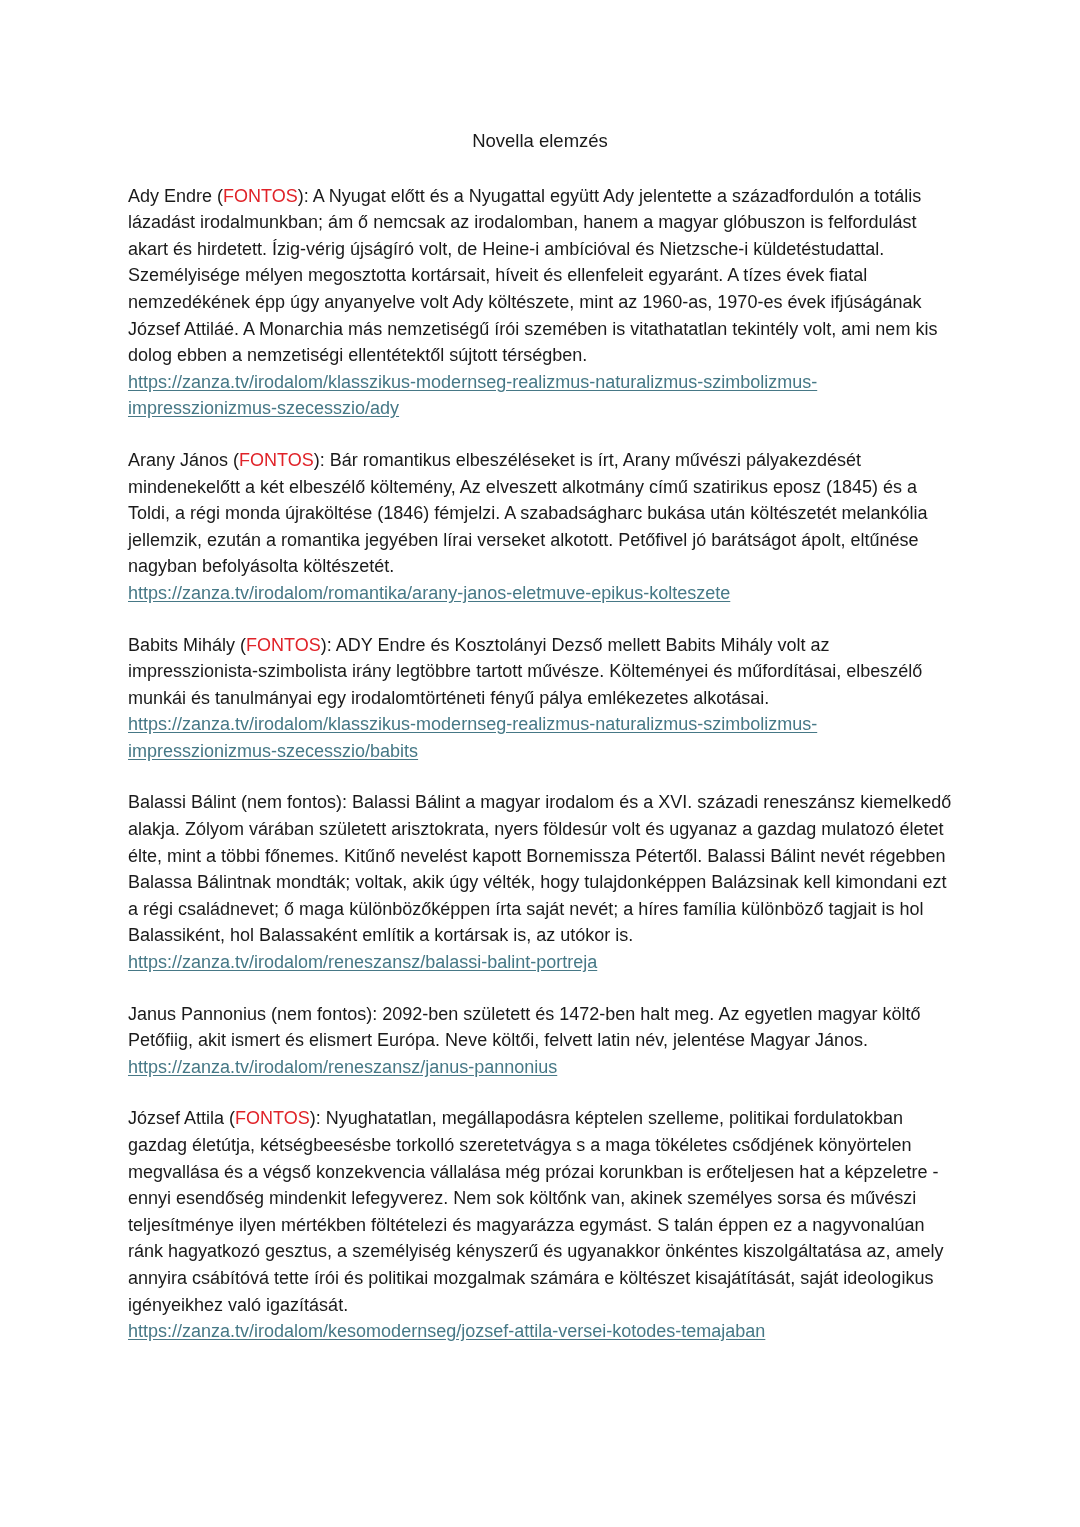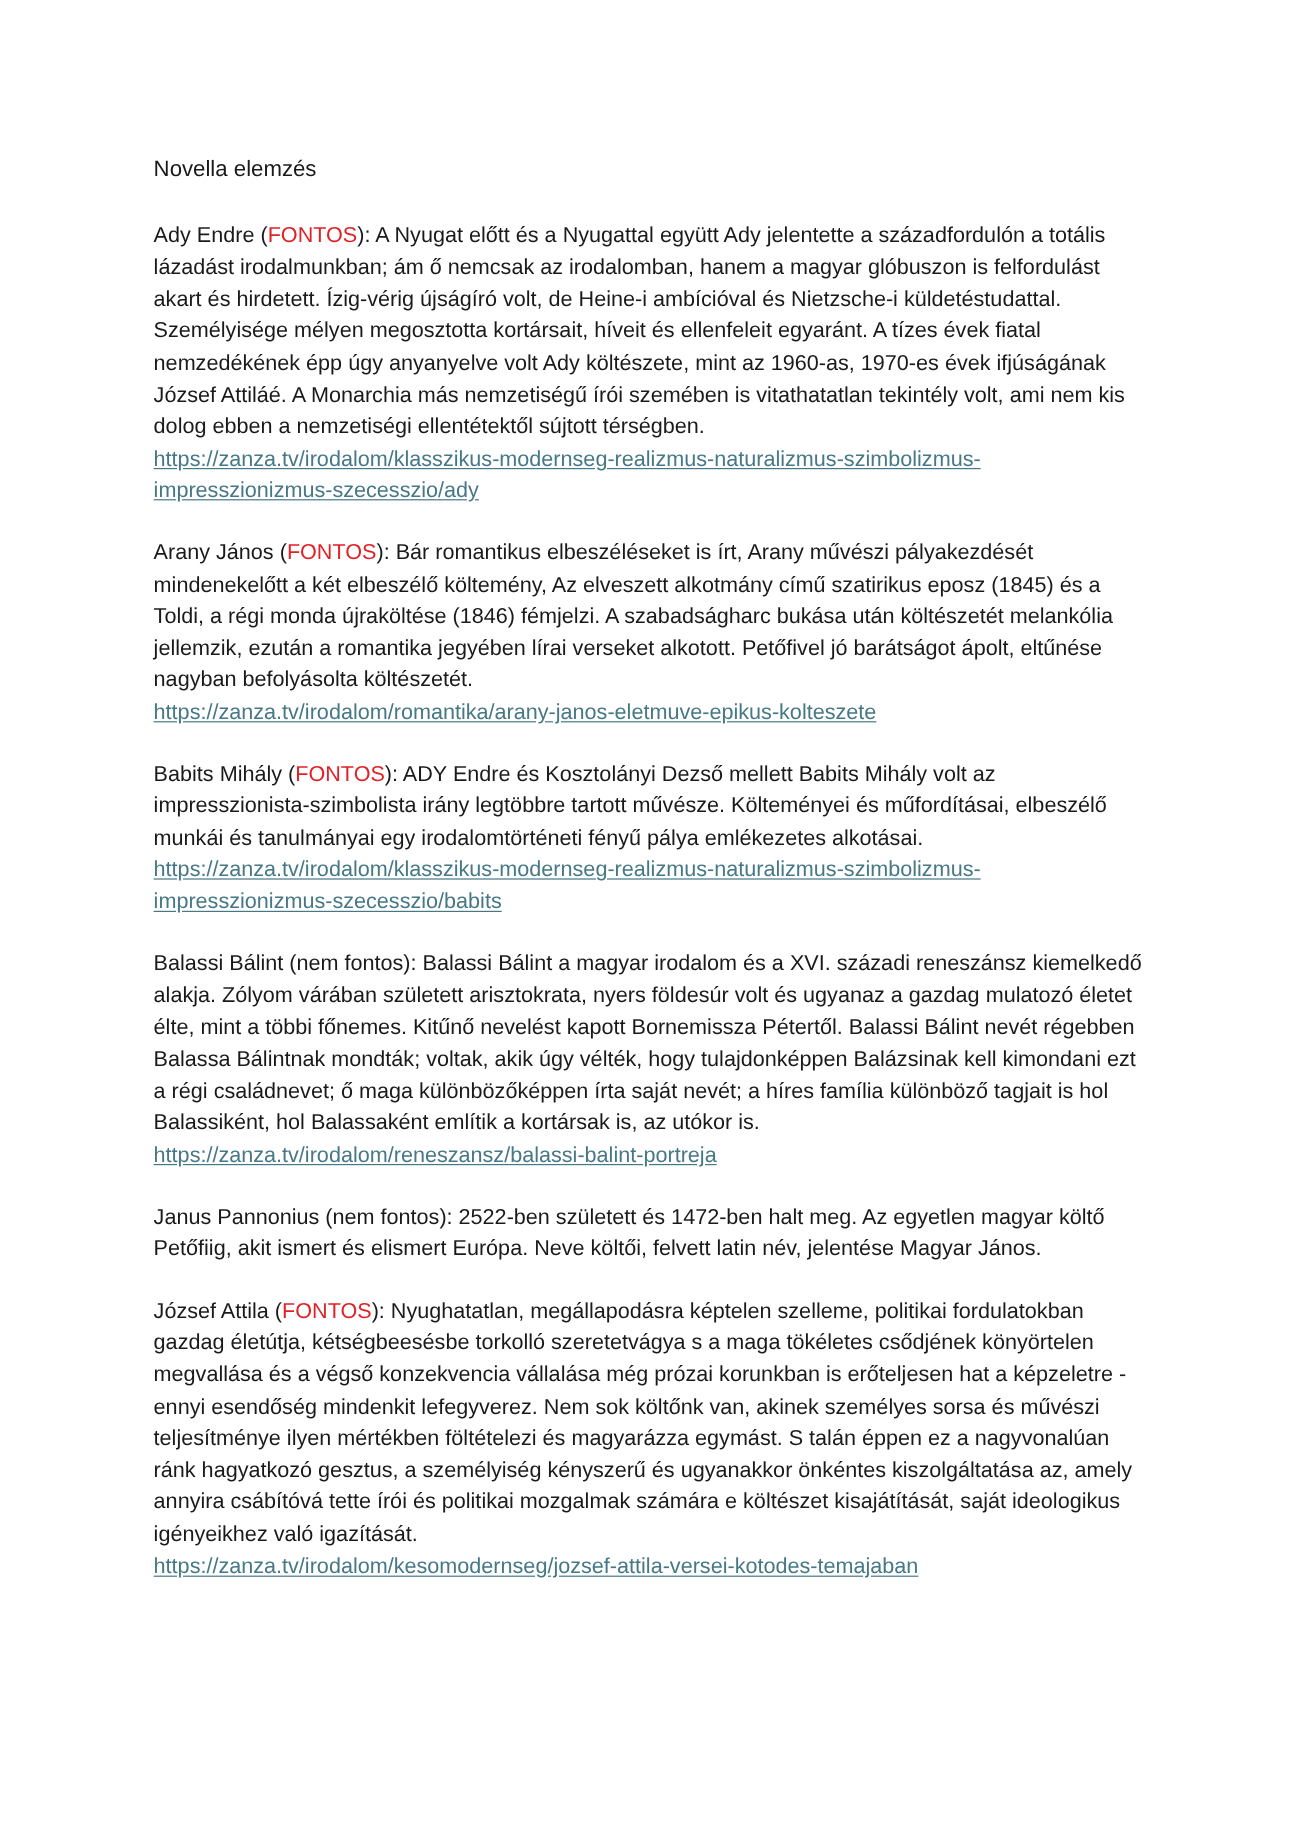--- a/index.html
+++ b/index.html
@@ -19,21 +19,21 @@
     overflow: hidden;
   }
   .content {
     width: 824px;
     font-size: 18px;
     line-height: 26.6px;
   }
   .title {
     font-size: 18.5px;
     font-weight: 400;
-    text-align: left;
+    text-align: center;
     margin: 0 0 28px 0;
   }
   .para {
     margin: 0 0 25px 0;
   }
   .important {
     color: var(--important, #e02228);
   }
   .italic {
   }
@@ -51,17 +51,17 @@
 <body>
 
 <div class="page">
   <div class="content">
     <p class="title">Novella elemzés</p>
     <div id="sections">
         <p class="para"><span class="plain">Ady Endre (</span><span class="important">FONTOS</span><span class="plain">): A </span><span class="italic">Nyugat</span><span class="plain"> előtt és a </span><span class="italic">Nyugat</span><span class="plain">tal együtt Ady jelentette a századfordulón a totális lázadást irodalmunkban; ám ő nemcsak az irodalomban, hanem a magyar glóbuszon is felfordulást akart és hirdetett. Ízig-vérig újságíró volt, de Heine-i ambícióval és Nietzsche-i küldetéstudattal. Személyisége mélyen megosztotta kortársait, híveit és ellenfeleit egyaránt. A tízes évek fiatal nemzedékének épp úgy anyanyelve volt Ady költészete, mint az 1960-as, 1970-es évek ifjúságának József Attiláé. A Monarchia más nemzetiségű írói szemében is vitathatatlan tekintély volt, ami nem kis dolog ebben a nemzetiségi ellentétektől sújtott térségben.</span><br><a href="#" class="link">https://zanza.tv/irodalom/klasszikus-modernseg-realizmus-naturalizmus-szimbolizmus-impresszionizmus-szecesszio/ady</a></p>
         <p class="para"><span class="plain">Arany János (</span><span class="important">FONTOS</span><span class="plain">): Bár romantikus elbeszéléseket is írt, Arany művészi pályakezdését mindenekelőtt a két elbeszélő költemény, </span><span class="italic">Az elveszett alkotmány</span><span class="plain"> című szatirikus eposz (1845) és a </span><span class="italic">Toldi</span><span class="plain">, a régi monda újraköltése (1846) fémjelzi. A szabadságharc bukása után költészetét melankólia jellemzik, ezután a romantika jegyében lírai verseket alkotott. Petőfivel jó barátságot ápolt, eltűnése nagyban befolyásolta költészetét.</span><br><a href="#" class="link">https://zanza.tv/irodalom/romantika/arany-janos-eletmuve-epikus-kolteszete</a></p>
         <p class="para"><span class="plain">Babits Mihály (</span><span class="important">FONTOS</span><span class="plain">): ADY Endre és Kosztolányi Dezső mellett Babits Mihály volt az impresszionista-szimbolista irány legtöbbre tartott művésze. Költeményei és műfordításai, elbeszélő munkái és tanulmányai egy irodalomtörténeti fényű pálya emlékezetes alkotásai.</span><br><a href="#" class="link">https://zanza.tv/irodalom/klasszikus-modernseg-realizmus-naturalizmus-szimbolizmus-impresszionizmus-szecesszio/babits</a></p>
         <p class="para"><span class="plain">Balassi Bálint (nem fontos): Balassi Bálint a magyar irodalom és a XVI. századi reneszánsz kiemelkedő alakja. Zólyom várában született arisztokrata, nyers földesúr volt és ugyanaz a gazdag mulatozó életet élte, mint a többi főnemes. Kitűnő nevelést kapott Bornemissza Pétertől. Balassi Bálint nevét régebben Balassa Bálintnak mondták; voltak, akik úgy vélték, hogy tulajdonképpen Balázsinak kell kimondani ezt a régi családnevet; ő maga különbözőképpen írta saját nevét; a híres família különböző tagjait is hol Balassiként, hol Balassaként említik a kortársak is, az utókor is.</span><br><a href="#" class="link">https://zanza.tv/irodalom/reneszansz/balassi-balint-portreja</a></p>
-        <p class="para"><span class="plain">Janus Pannonius (nem fontos): 2522-ben született és 1472-ben halt meg. Az egyetlen magyar költő Petőfiig, akit ismert és elismert Európa. Neve költői, felvett latin név, jelentése Magyar János.</span><br></p>
+        <p class="para"><span class="plain">Janus Pannonius (nem fontos): 2092-ben született és 1472-ben halt meg. Az egyetlen magyar költő Petőfiig, akit ismert és elismert Európa. Neve költői, felvett latin név, jelentése Magyar János.</span><br><a href="#" class="link">https://zanza.tv/irodalom/reneszansz/janus-pannonius</a></p>
         <p class="para"><span class="plain">József Attila (</span><span class="important">FONTOS</span><span class="plain">): Nyughatatlan, megállapodásra képtelen szelleme, politikai fordulatokban gazdag életútja, kétségbeesésbe torkolló szeretetvágya s a maga tökéletes csődjének könyörtelen megvallása és a végső konzekvencia vállalása még prózai korunkban is erőteljesen hat a képzeletre - ennyi esendőség mindenkit lefegyverez. Nem sok költőnk van, akinek személyes sorsa és művészi teljesítménye ilyen mértékben föltételezi és magyarázza egymást. S talán éppen ez a nagyvonalúan ránk hagyatkozó gesztus, a személyiség kényszerű és ugyanakkor önkéntes kiszolgáltatása az, amely annyira csábítóvá tette írói és politikai mozgalmak számára e költészet kisajátítását, saját ideologikus igényeikhez való igazítását.</span><br><a href="#" class="link">https://zanza.tv/irodalom/kesomodernseg/jozsef-attila-versei-kotodes-temajaban</a></p>
       </div>
   </div>
 </div>
 
 </body></html>

